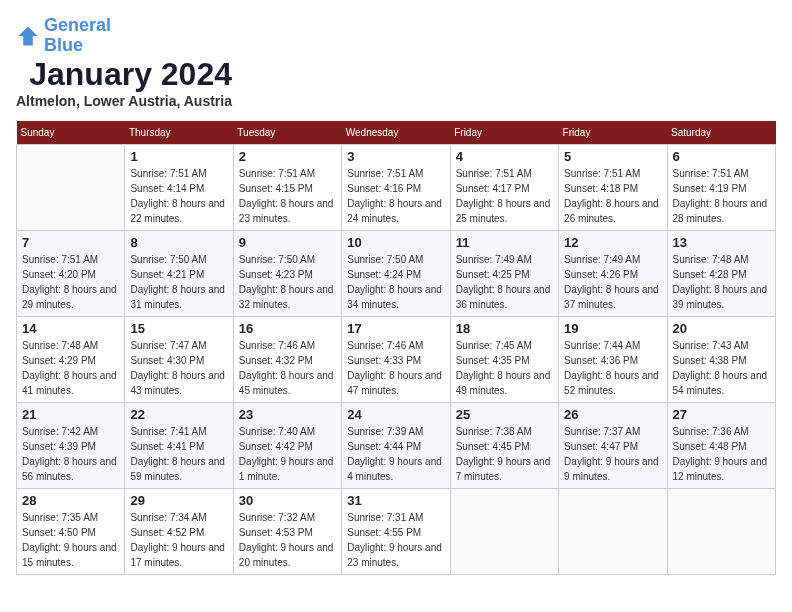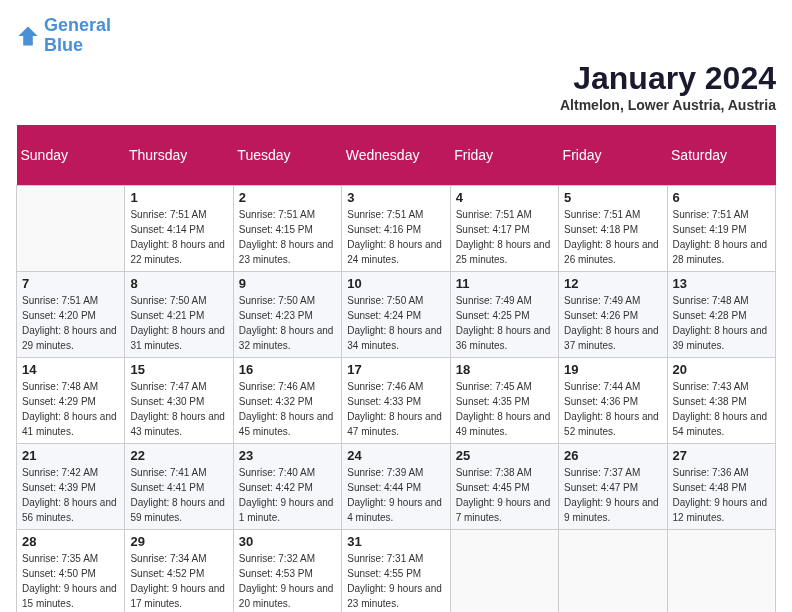--- a/index.html
+++ b/index.html
@@ -8,20 +8,21 @@
       background: #fff;
       width: 792px;
       min-height: 612px;
       padding: 16px;
     }
     .header {
       display: flex;
       justify-content: space-between;
       align-items: flex-start;
       margin-bottom: 12px;
+      flex-direction: column;
     }
     .logo {
       display: flex;
       align-items: center;
       gap: 4px;
     }
     .logo-text {
       font-size: 18px;
       font-weight: bold;
       color: #1a1a2e;
@@ -34,38 +35,37 @@
       width: 24px;
       height: 24px;
     }
     .title-block {
       text-align: right;
     }
     .month-year {
       font-size: 32px;
       font-weight: bold;
       color: #1a1a2e;
-      margin-top: 44px;
     }
     .location {
       font-size: 14px;
       color: #333;
       font-weight: bold;
     }
     .calendar {
       width: 100%;
       border-collapse: collapse;
       font-size: 11px;
     }
     .calendar th {
-      background: #be185d;
+      background: #7f1d1d;
       color: #fff;
-      padding: 22px 4px;
+      padding: 6px 4px;
       text-align: left;
-      font-size: 14px;
+      font-size: 10px;
       font-weight: normal;
     }
     .calendar td {
       border: 1px solid #ccc;
       vertical-align: top;
       padding: 4px 5px;
       width: 108px;
       min-height: 80px;
       background: #fff;
     }

